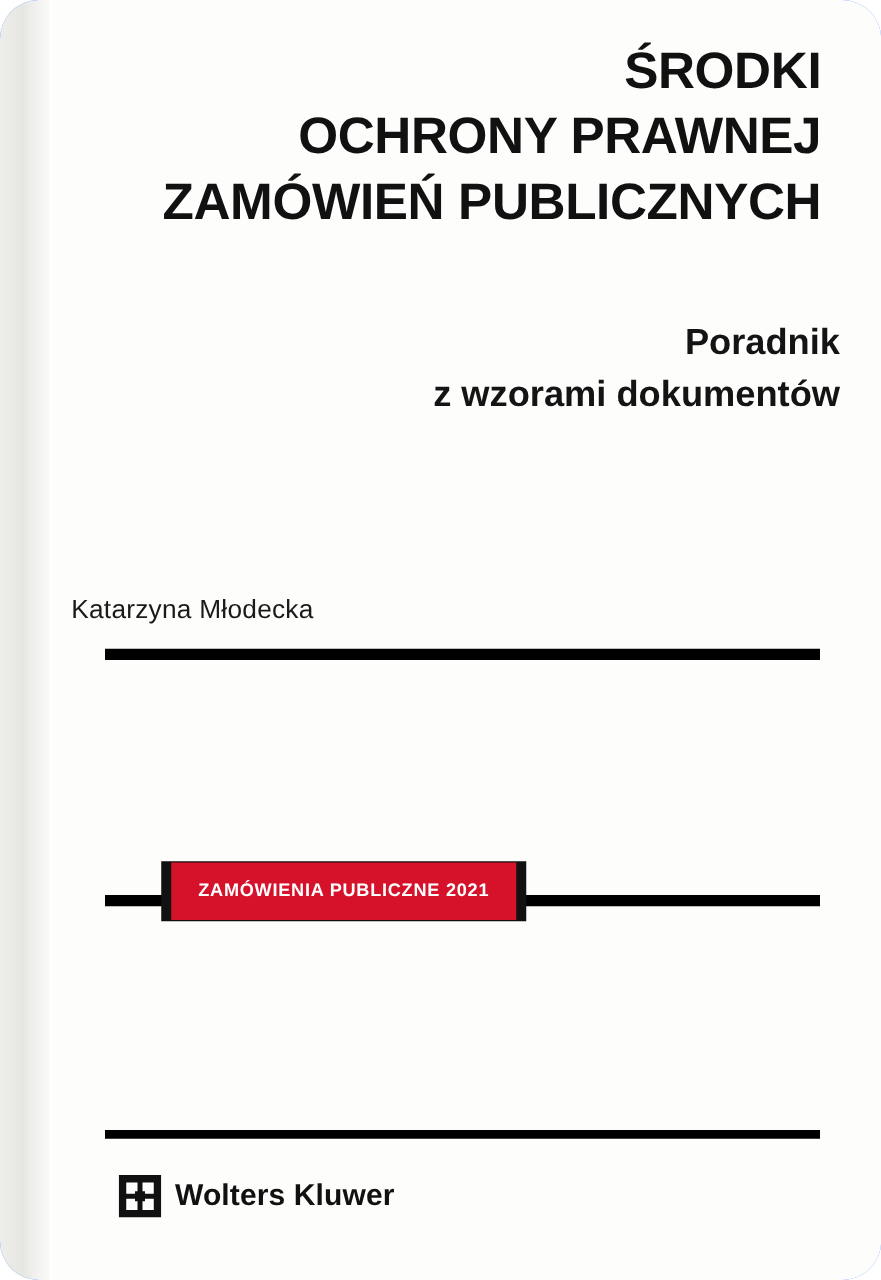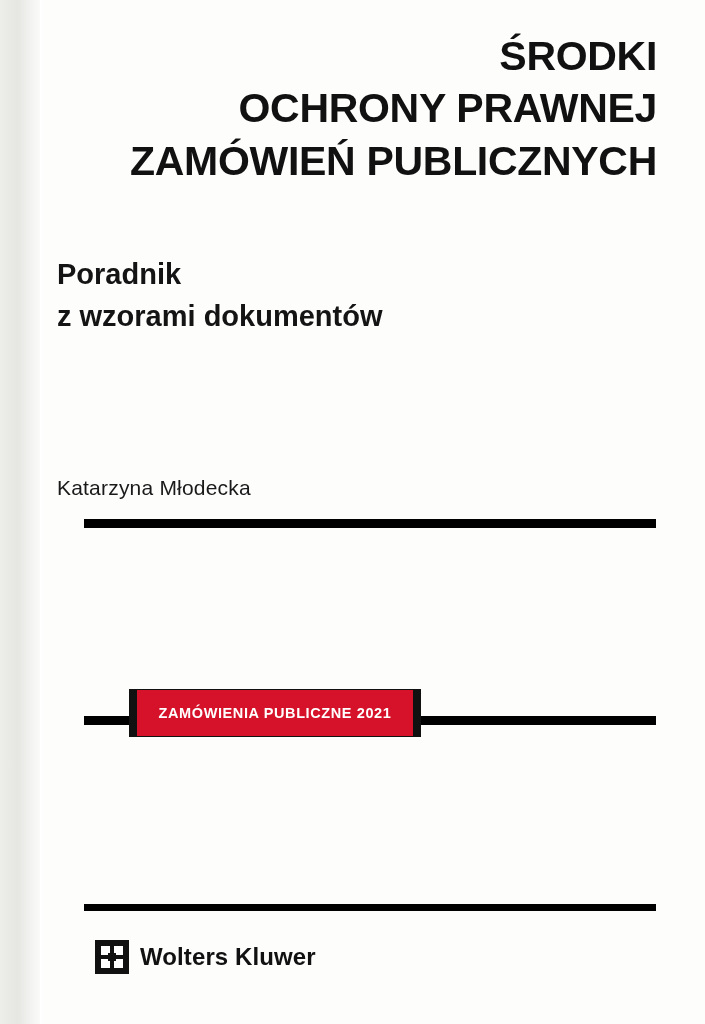--- a/index.html
+++ b/index.html
@@ -13,20 +13,21 @@
     overflow: hidden;
     font-family: "Liberation Sans", sans-serif;
   }
   .cover {
     position: relative;
     width: 705px;
     height: 1024px;
     background: #3b82f6;
     box-sizing: border-box;
     overflow: hidden;
+    border-radius: 31px;
   }
   
   .spine {
     position: absolute;
     left: 0;
     top: 0;
     width: 40px;
     height: 1024px;
     background: linear-gradient(to right, #ededea 0%, #e6e6e3 45%, #f4f4f2 80%, #fafaf9 100%);
   }
@@ -58,24 +59,24 @@
     font-size: 41px;
     font-weight: bold;
     line-height: 1.28;
     letter-spacing: -0.3px;
     color: #111111;
     white-space: nowrap;
   }
 
   .subtitle-block {
     position: absolute;
-    right: 48px;
+    right: 33px;
     top: 253px;
     width: 600px;
-    text-align: left;
+    text-align: right;
   }
   .subtitle-line {
     font-size: 29px;
     font-weight: bold;
     line-height: 1.45;
     color: #141414;
     white-space: nowrap;
   }
 
   .author {

